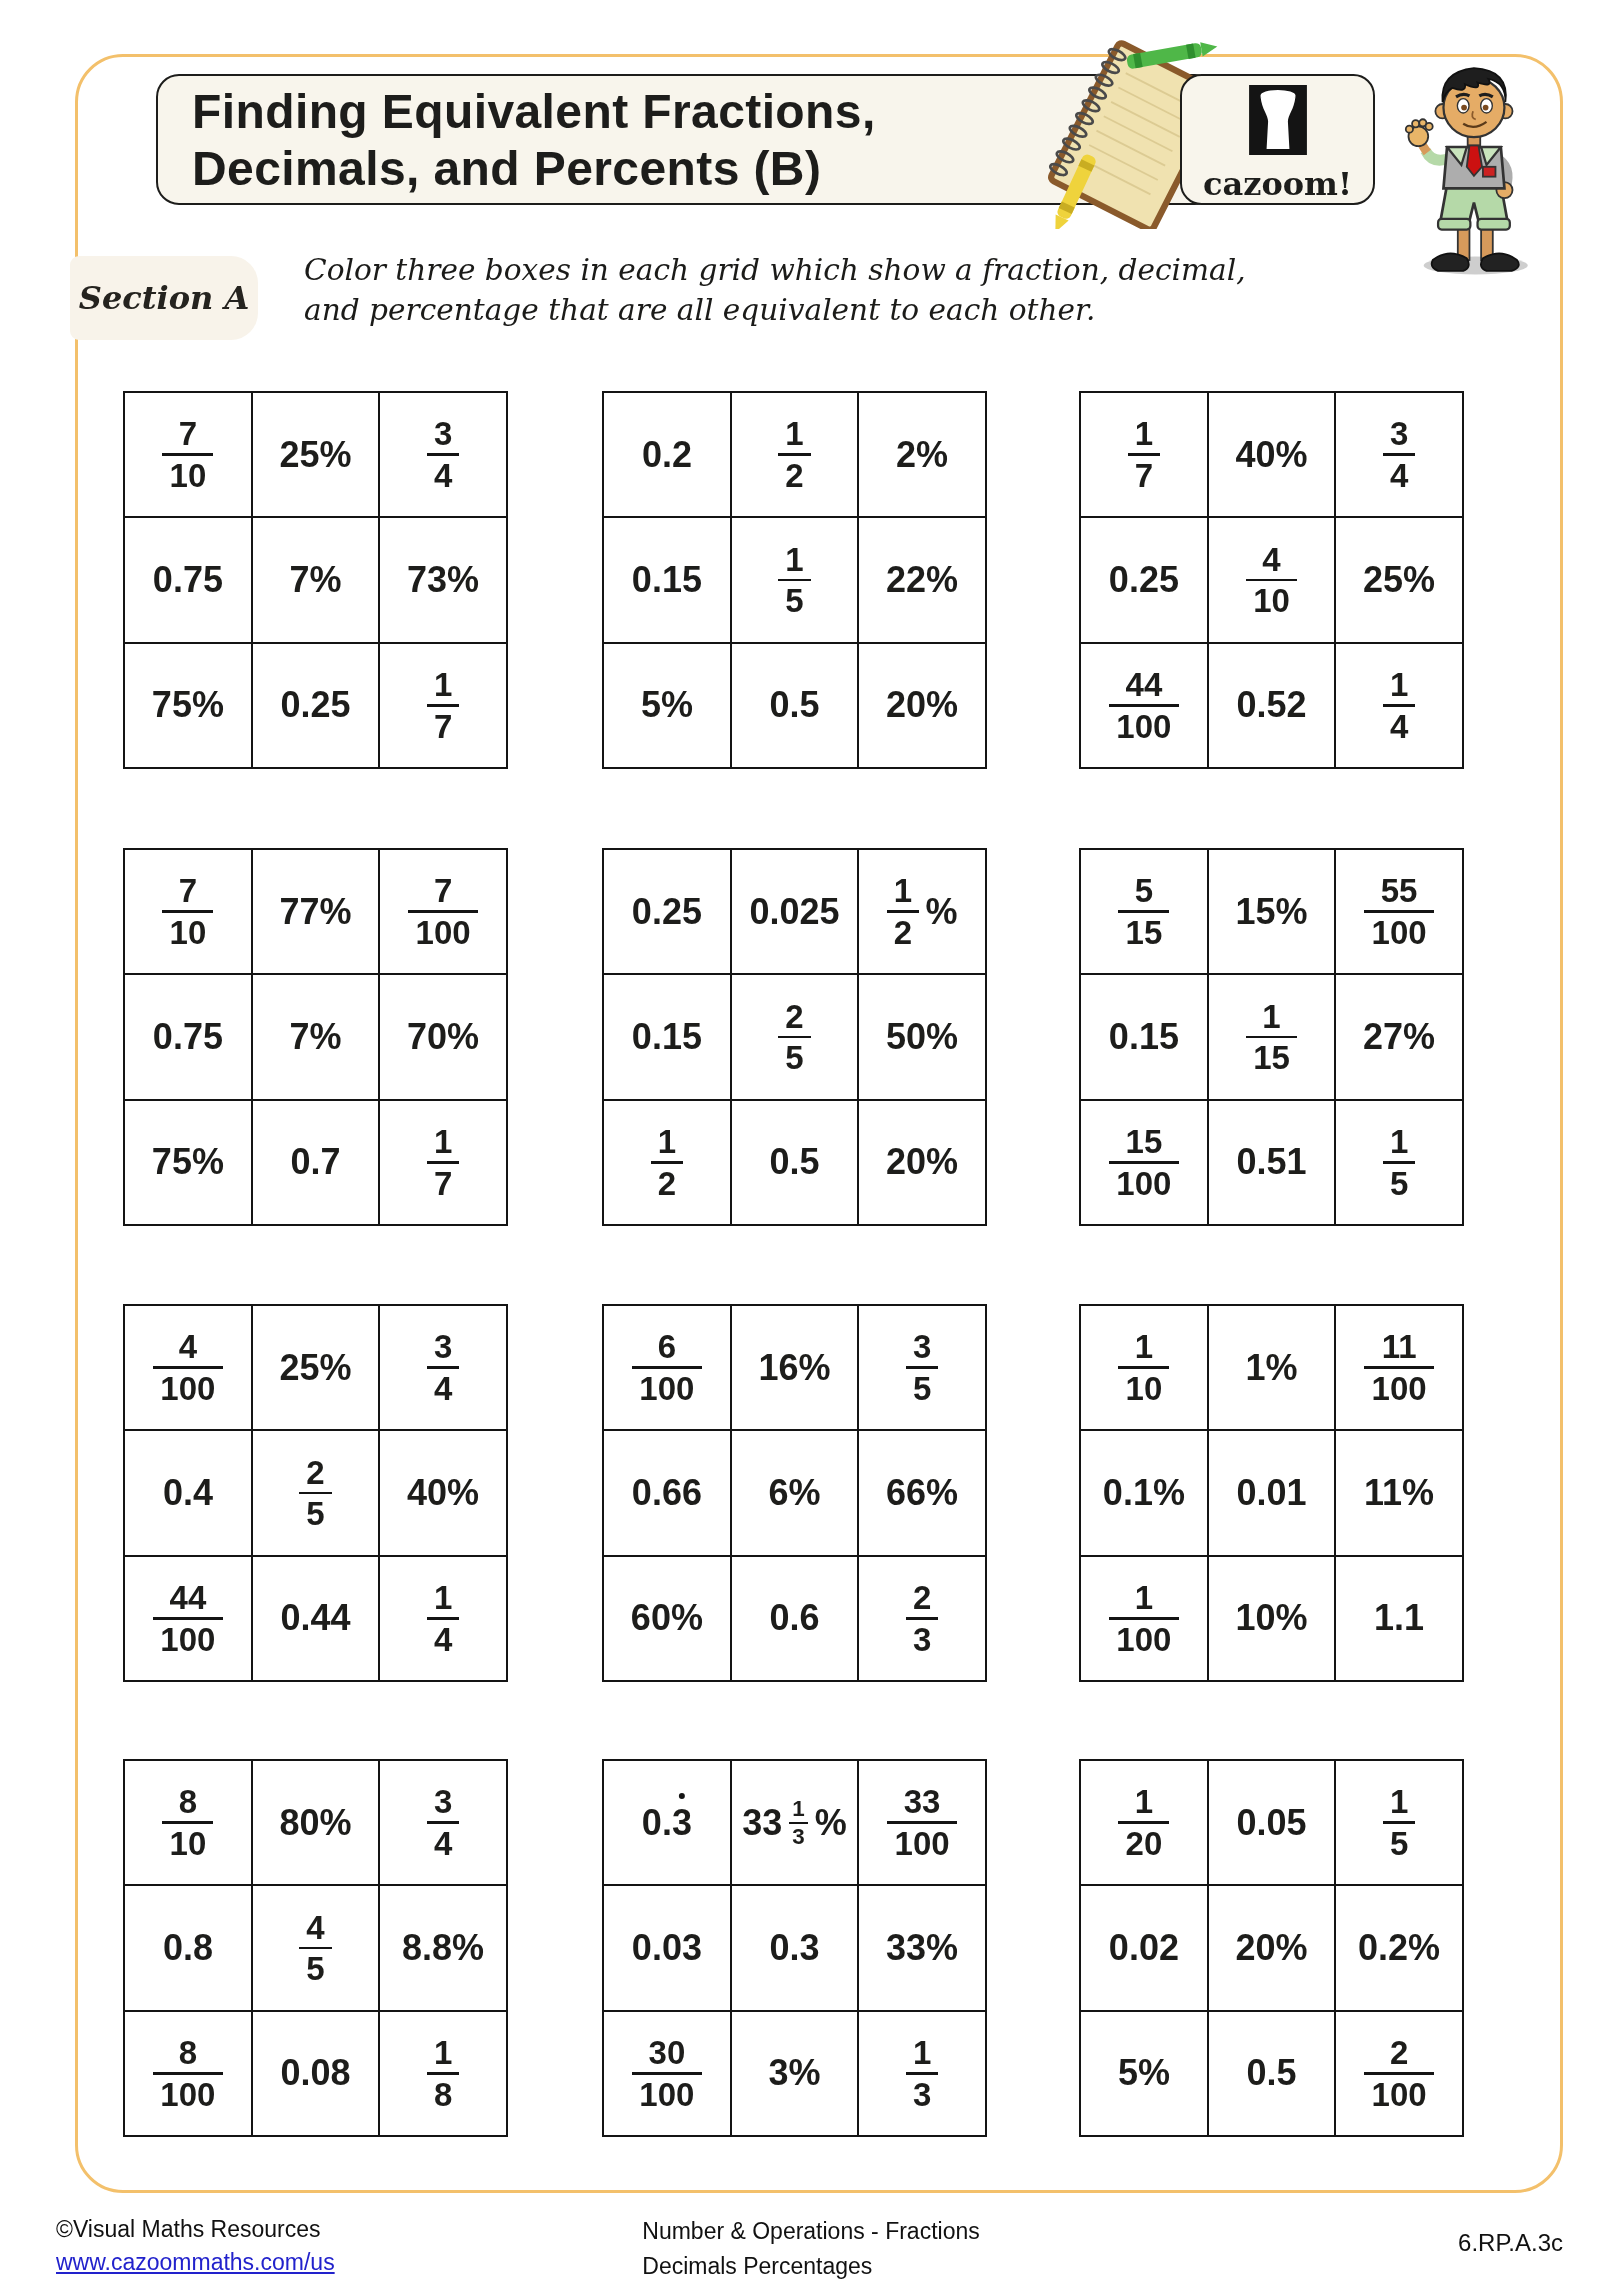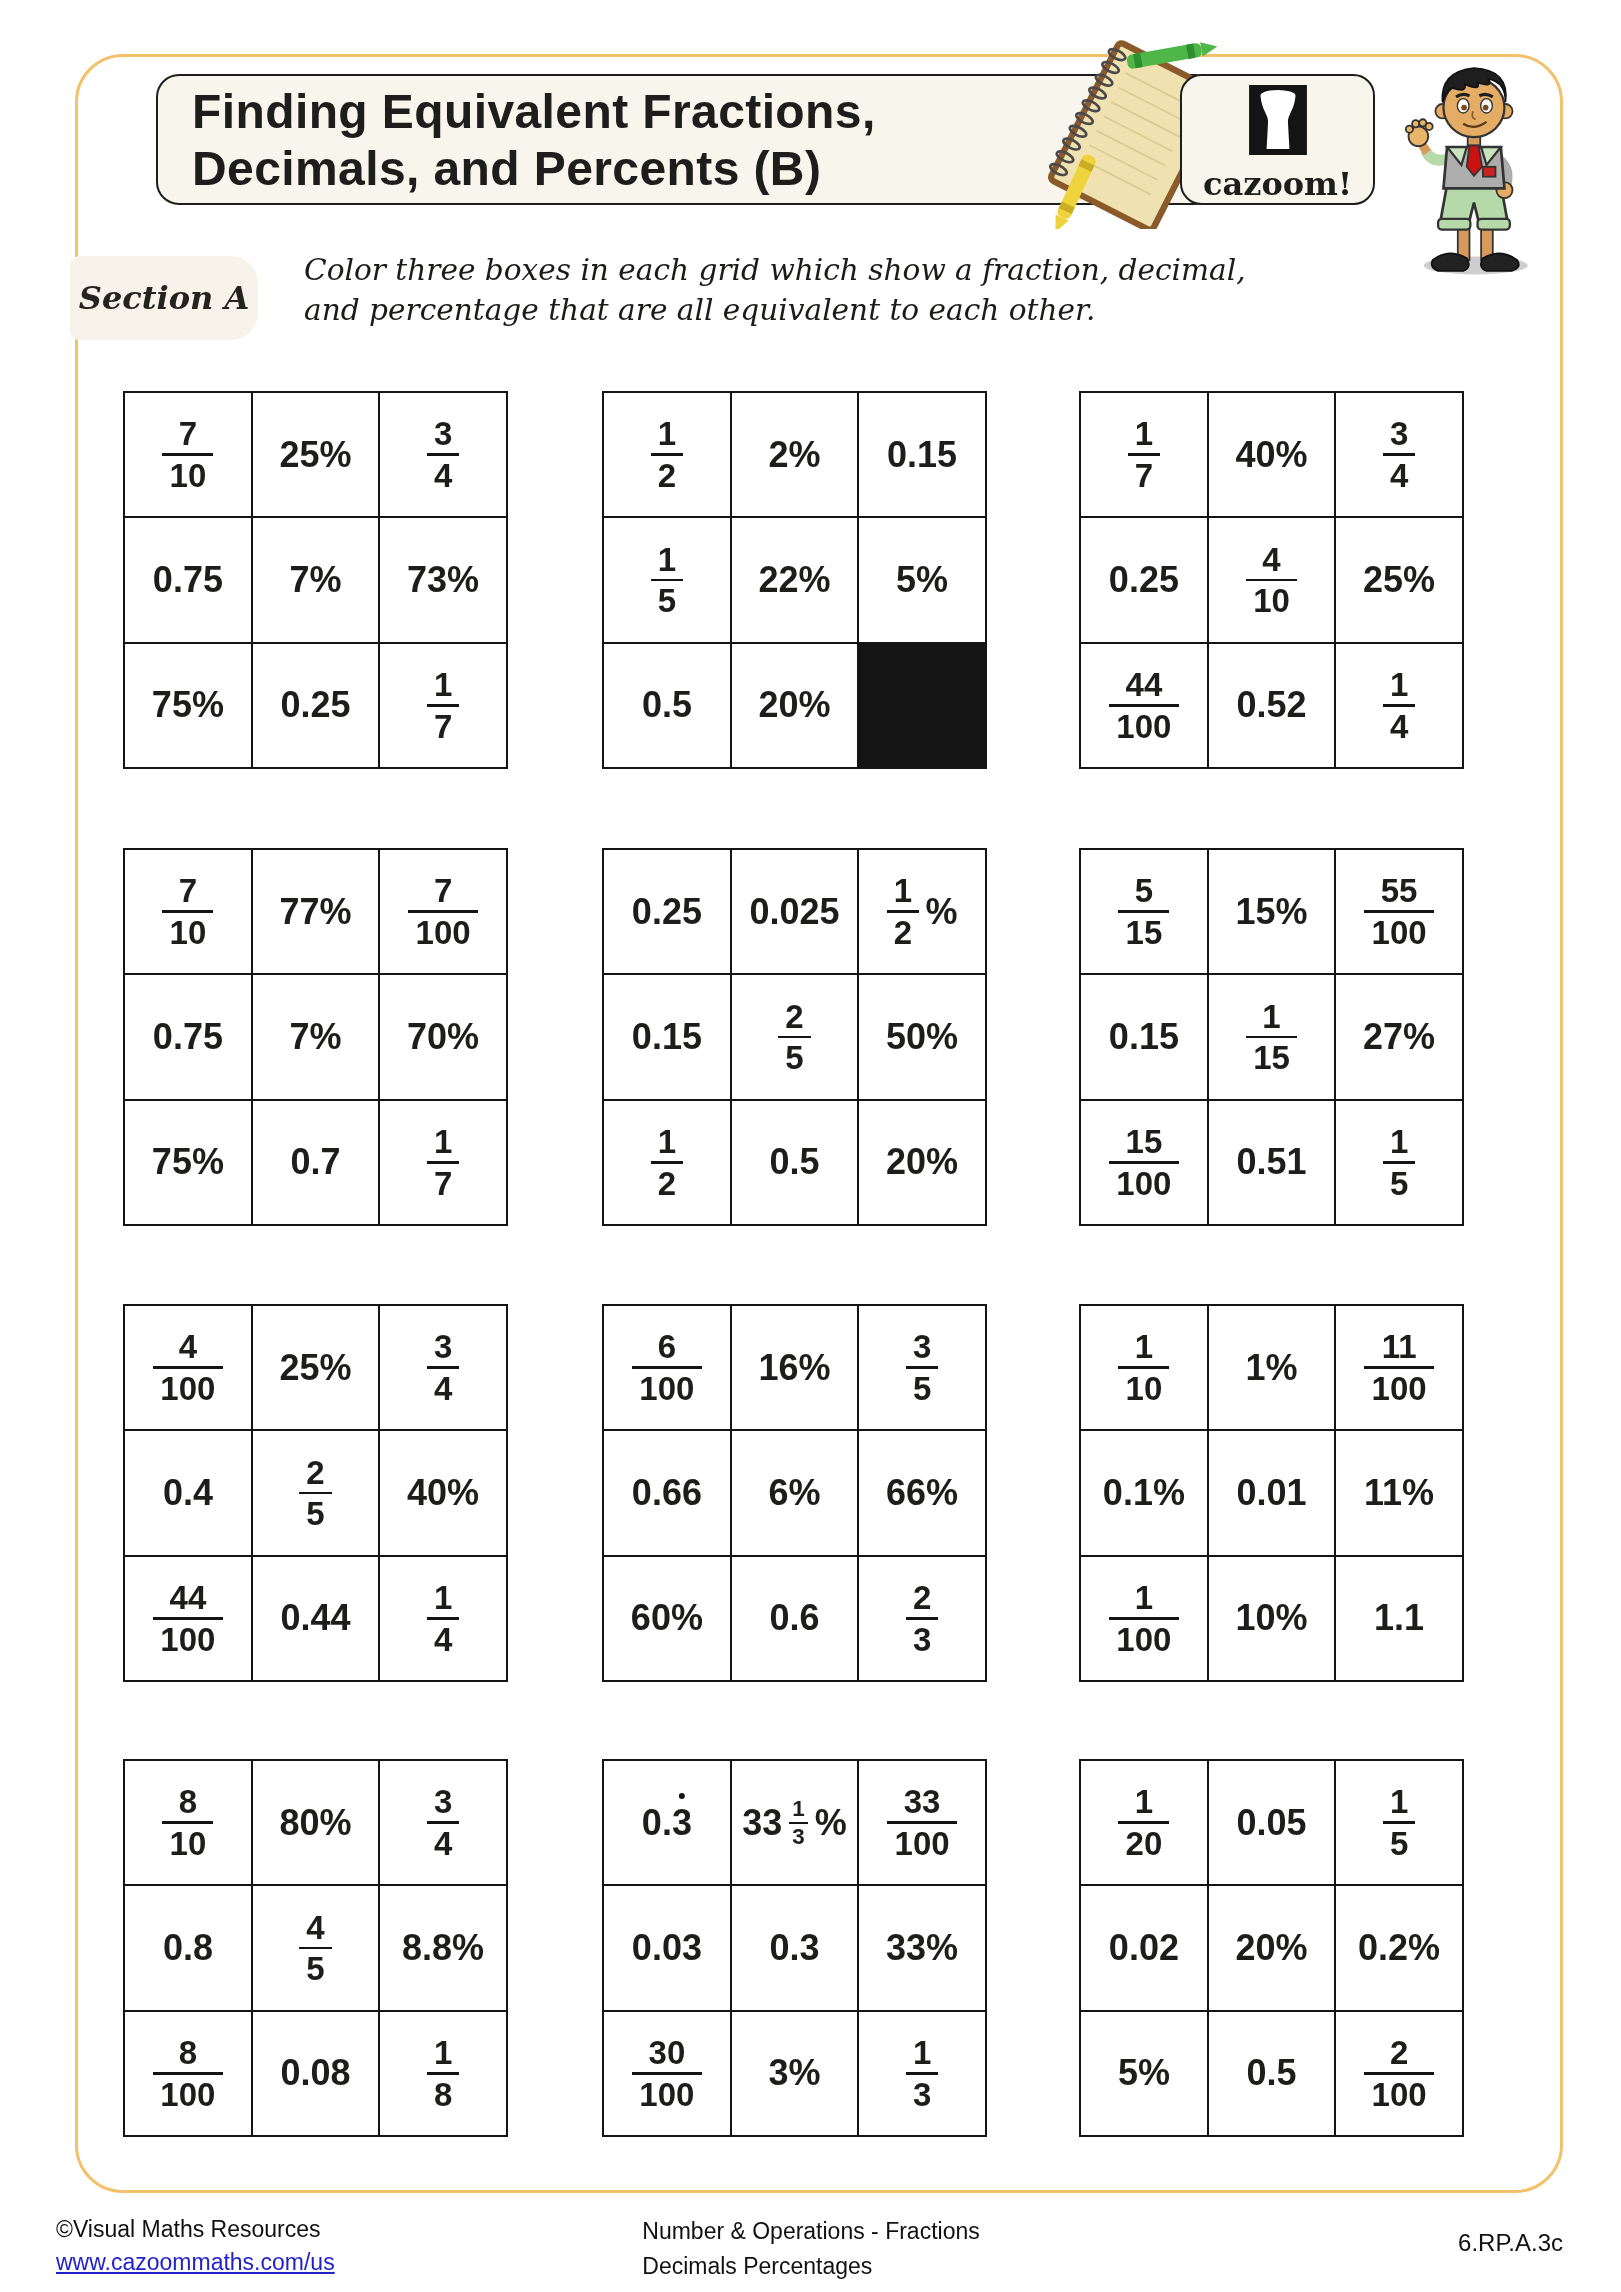--- a/index.html
+++ b/index.html
@@ -230,20 +230,23 @@
         <div class="cell">
           <span class="fr">
             <span class="n">1</span>
             <span class="bar"></span>
             <span class="d">7</span>
           </span>
         </div>
       </div>
       <div class="grid" style="left: 602px; top: 391px;">
         <div class="cell">
+          <span class="val">0.2</span>
+        </div>
+        <div class="cell">
           <span class="fr">
             <span class="n">1</span>
             <span class="bar"></span>
             <span class="d">2</span>
           </span>
         </div>
         <div class="cell">
           <span class="val">2%</span>
         </div>
         <div class="cell">

